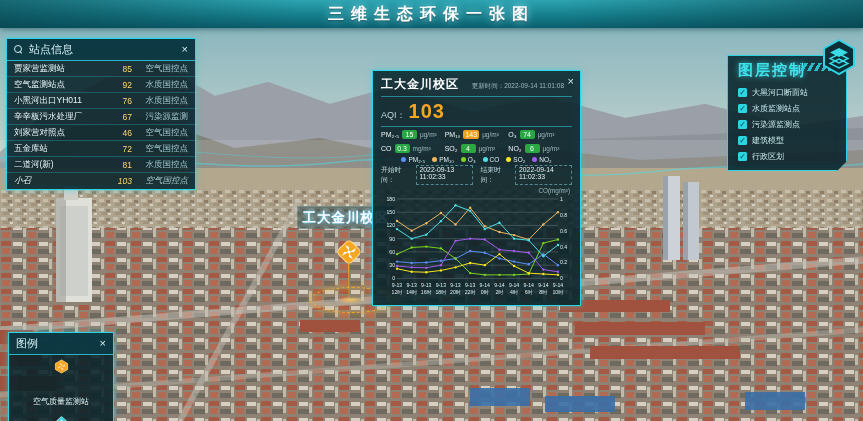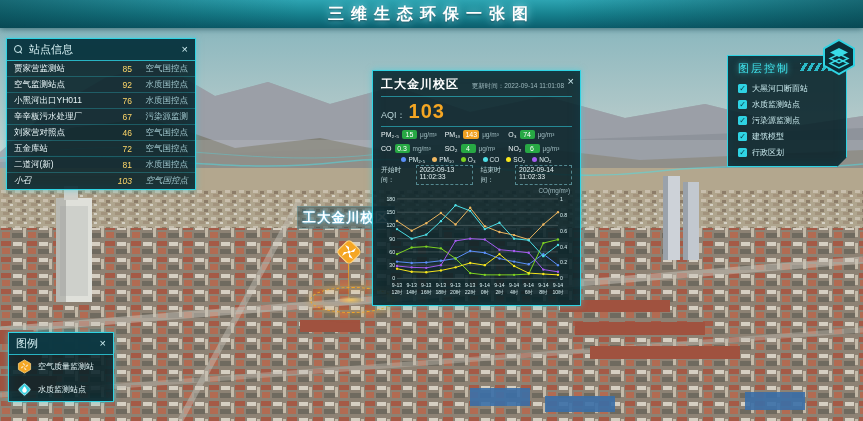--- a/index.html
+++ b/index.html
@@ -65,32 +65,32 @@
   .mini-legend .it { display:flex; align-items:center; gap:2px; font-size:6.5px; color:#dfeef0; }
   .mini-legend .dot { width:5px; height:5px; border-radius:50%; }
   .time-row { display:flex; justify-content:center; gap:8px; font-size:6.8px; color:#bcd7da; margin:2px 0; }
   .time-row .tv { border:1px dashed rgba(130,210,220,.55); padding:0 3px; color:#e4f2f4; cursor:text; }
   .raxis-label { text-align:right; color:#9db9be; font-size:6.3px; padding-right:2px; }
   #trend-svg { display:block; width:193px; height:106px; }
 
   
   .layer-panel { left:727px; top:55px; width:120px; padding-bottom:6px;
     clip-path:polygon(0 0,100% 0,100% calc(100% - 10px),calc(100% - 10px) 100%,0 100%); }
-  .layer-title { color:#3fe3ec; font-size:11px; font-weight:normal; letter-spacing:2px; padding:5px 0 4px 10px;
+  .layer-title { color:#3fe3ec; font-size:15px; font-weight:bold; letter-spacing:2px; padding:5px 0 4px 10px;
     text-shadow:0 0 6px rgba(63,227,236,.8); position:relative; }
   .layer-title .slashes { position:absolute; right:8px; top:7px; width:38px; height:8px;
     background:repeating-linear-gradient(-60deg,#2fd3e3 0 3px,transparent 3px 6px); opacity:.85; }
   .lrow { display:flex; align-items:center; gap:5px; padding:2.5px 10px; font-size:8px; color:#c9e9ed; cursor:pointer; }
   .lrow .cb { width:9px; height:9px; background:#2fd3e3; border-radius:1.5px; color:#073640;
     font-size:8px; line-height:9px; text-align:center; flex:0 0 auto; }
   .hexbtn { position:absolute; left:820px; top:38px; width:38px; height:38px; z-index:26; cursor:pointer; }
 
   
   .legend-panel { left:8px; top:332px; width:106px; }
-  .lg-row { display:flex; align-items:center; gap:6px; padding:4px 8px; font-size:8px; color:#dff1f3; }
+  .lg-row { display:flex; align-items:center; gap:22px; padding:4px 8px; font-size:8px; color:#dff1f3;flex-direction:column; }
   .lg-ico { width:15px; height:15px; flex:0 0 auto; }
 
   
   .mk-label { position:absolute; left:297px; top:206px; width:98px; height:23px; z-index:15;
     background:rgba(10,44,54,.45); border:1px solid rgba(160,230,240,.25);
     display:flex; align-items:center; justify-content:center;
     color:#fff; font-size:13.5px; font-weight:bold; letter-spacing:1px;
     text-shadow:0 0 6px rgba(190,245,255,.95),0 0 2px #0af; cursor:pointer; }
   .mk-pin { position:absolute; left:335px; top:238px; width:28px; height:28px; z-index:15; cursor:pointer; }
   .mk-line { position:absolute; left:348px; top:264px; width:1px; height:34px; z-index:14;

